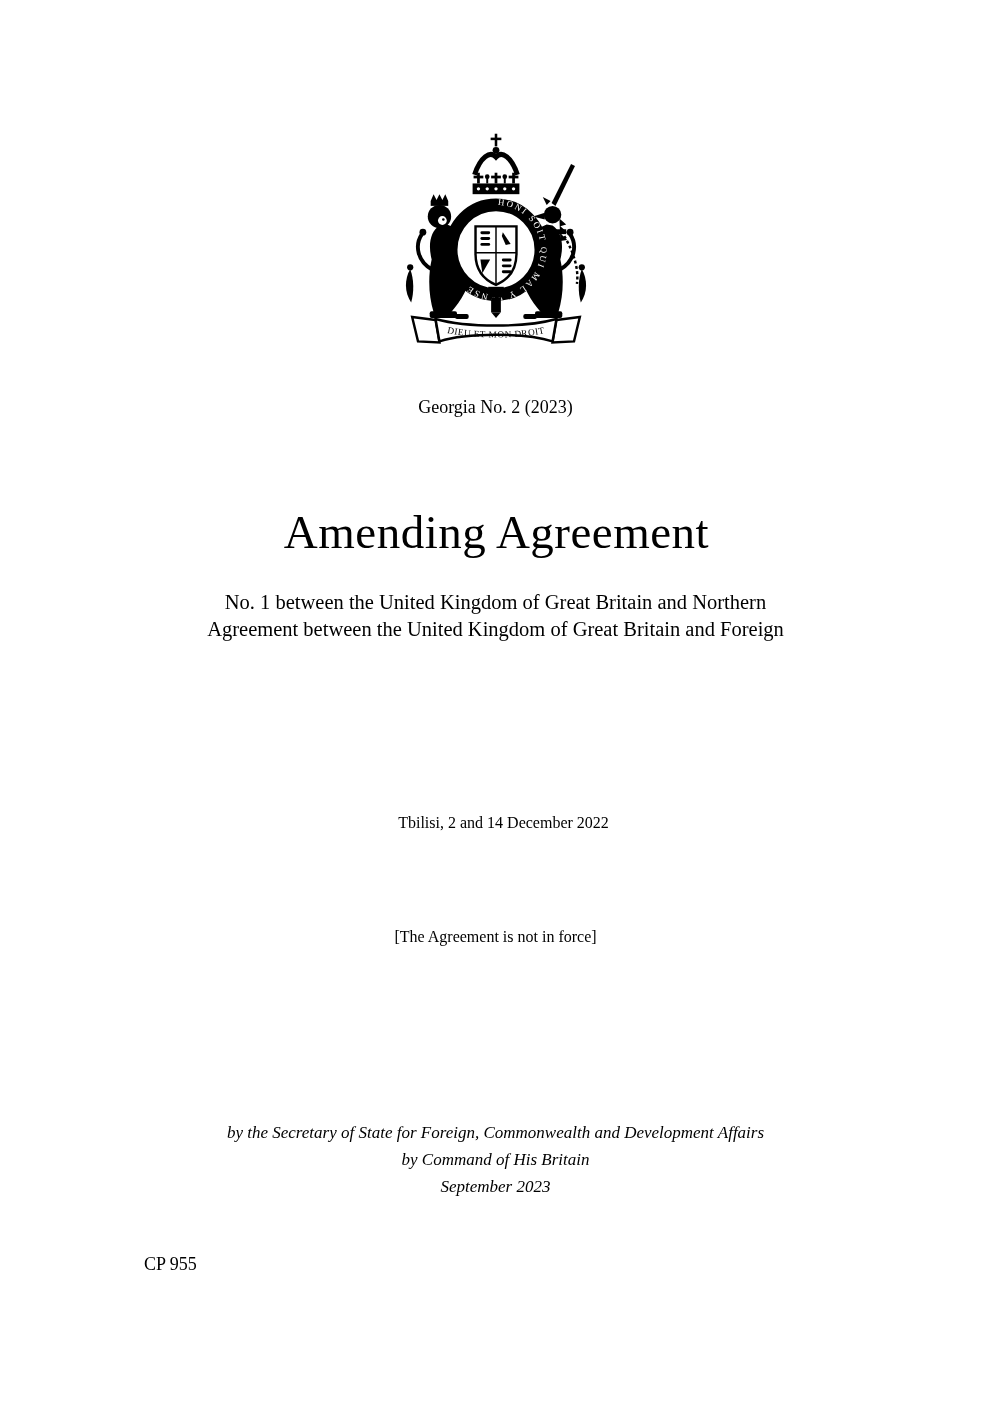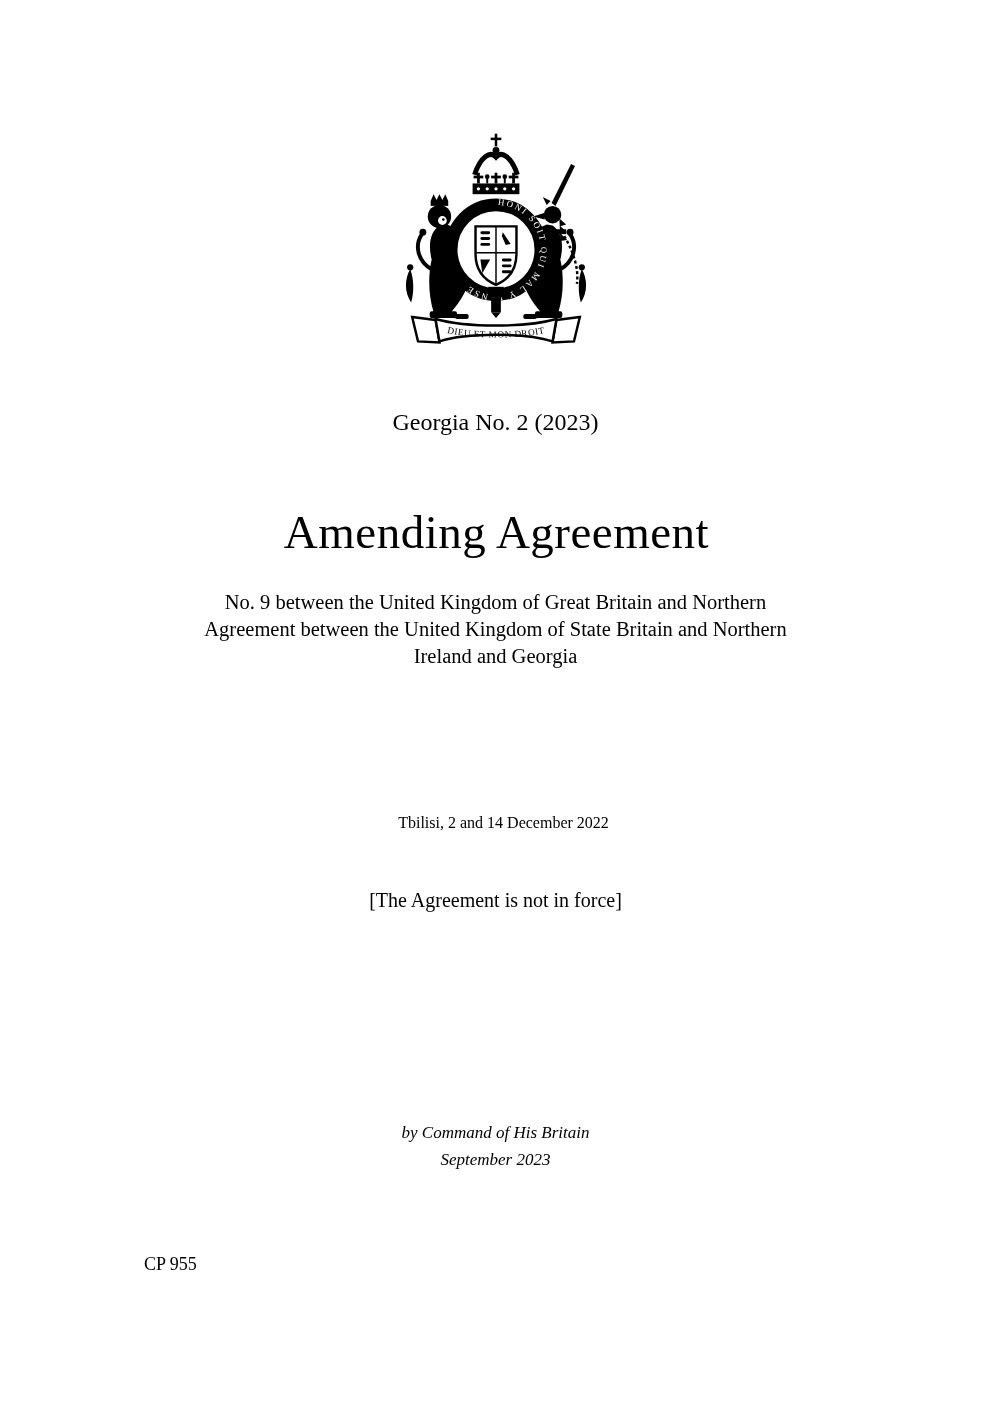--- a/index.html
+++ b/index.html
@@ -21,22 +21,22 @@
   }
   .crest-wrap {
     position: absolute;
     top: 122px;
     left: 0;
     width: 100%;
     text-align: center;
   }
   .crest-wrap svg { display: inline-block; }
   .doc-reference {
-    top: 408px;
-    font-size: 24px;
+    top: 393px;
+    font-size: 18px;
     line-height: 28px;
   }
   .doc-title {
     top: 500px;
     font-size: 47px;
     line-height: 62px;
     font-weight: 400;
     letter-spacing: 0.5px;
   }
   .doc-subtitle {
@@ -44,22 +44,22 @@
     font-size: 20.5px;
     line-height: 27px;
   }
   .place-date {
     top: 812px;
     font-size: 16px;
     line-height: 22px;
     padding-left: 8px;
   }
   .status-note {
-    top: 890px;
-    font-size: 20px;
+    top: 926px;
+    font-size: 16px;
     line-height: 21px;
     text-align: center;
   }
   .presentation {
     top: 1119px;
     font-size: 17px;
     line-height: 27px;
     font-style: italic;
   }
   .cp-number {
@@ -183,29 +183,29 @@
         </text>
       </g>
     </svg>
   </div>
 
   <div class="centered-block doc-reference">Georgia No. 2 (2023)</div>
 
   <h1 class="centered-block doc-title" style="margin:1px;">Amending Agreement</h1>
 
   <div class="centered-block doc-subtitle">
-    <div>No. 9 between the United Kingdom of Great Britain and Northern</div>
-    <div>Agreement between the United Kingdom of State Britain and Northern</div>
-    <div>Ireland and Georgia</div>
+    <div>No. 1 between the United Kingdom of Great Britain and Northern</div>
+    <div>Agreement between the United Kingdom of Great Britain and Foreign</div>
   </div>
 
   <div class="centered-block place-date">Tbilisi, 2 and 14 December 2022</div>
 
   <div class="centered-block status-note">[The Agreement is not in force]</div>
 
   <div class="centered-block presentation">
+    <div>by the Secretary of State for Foreign, Commonwealth and Development Affairs</div>
     <div>by Command of His Britain</div>
     <div>September 2023</div>
   </div>
 
   <div class="cp-number">CP 955</div>
 
 </div>
 
 </body></html>

